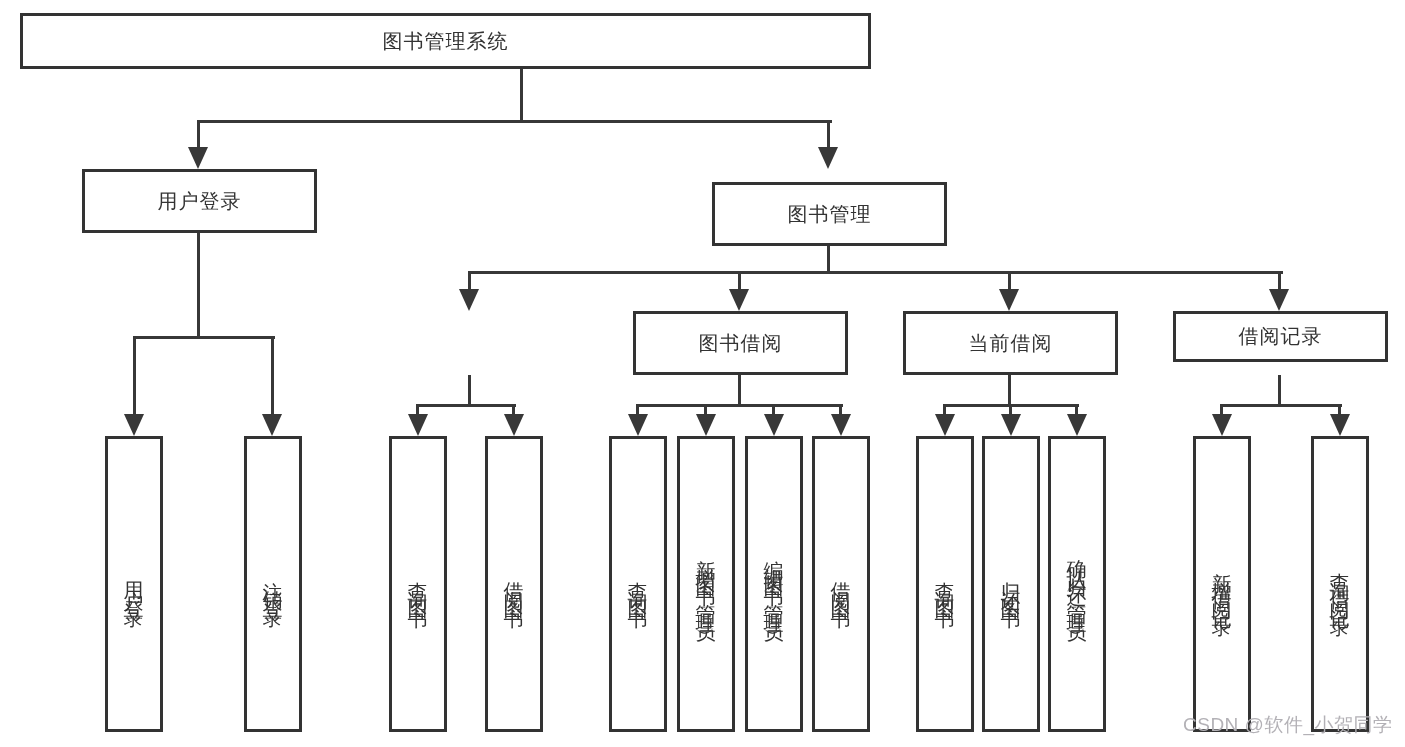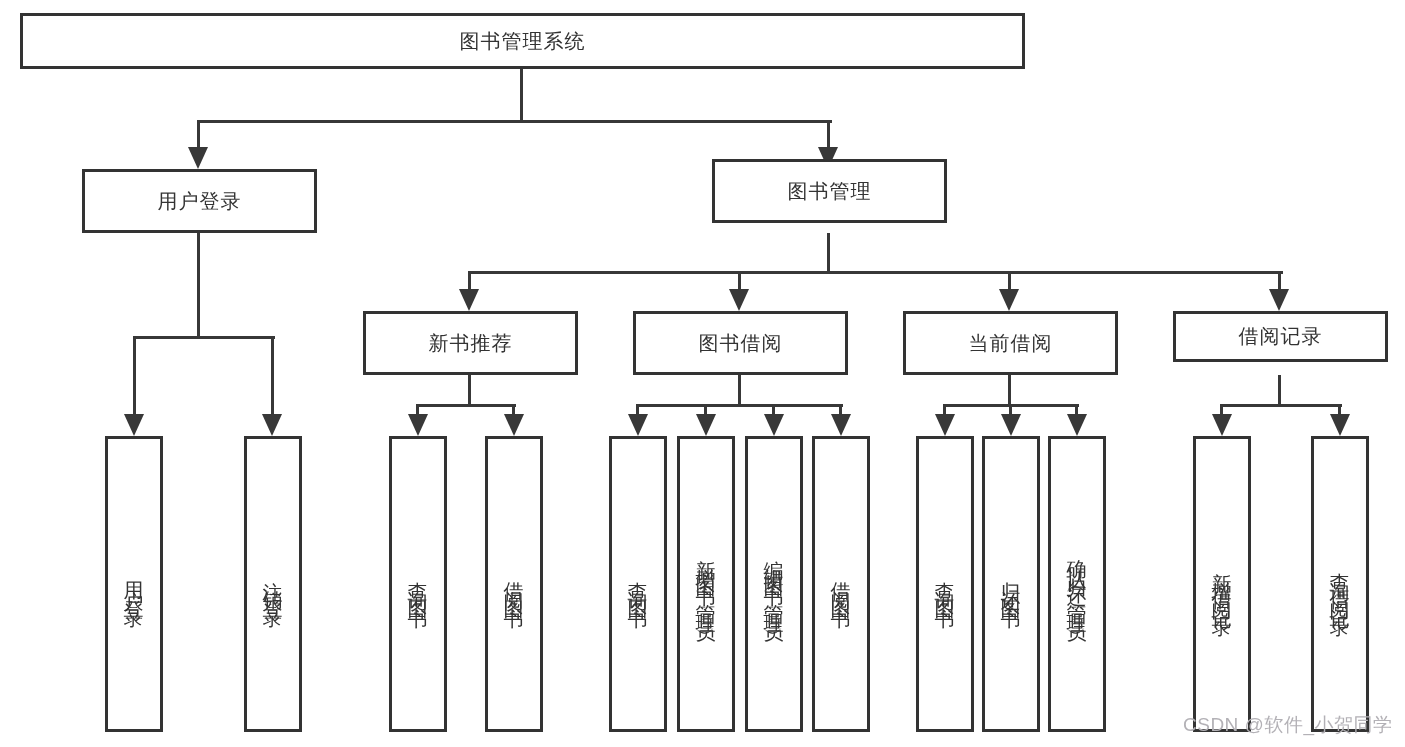--- a/index.html
+++ b/index.html
@@ -61,52 +61,51 @@
     color:var(--wm);
     z-index:5;
     white-space:nowrap;
   }
 </style>
 </head>
 <body>
 
 <div id="stage">
 
-  <div class="box" style="left:20px;top:13px;width:1005px;height:56px">图书管理系统</div>
+  <div class="box" style="left:20px;top:13px;width:851px;height:56px">图书管理系统</div>
 
   <div class="vline" style="left:520px;top:69px;height:51px"></div>
   <div class="hline" style="left:198px;top:120px;width:634px"></div>
 
   <div class="vline" style="left:197px;top:120px;height:28px"></div>
   <div class="arrow" style="left:188px;top:147px"></div>
   <div class="vline" style="left:827px;top:120px;height:28px"></div>
   <div class="arrow" style="left:818px;top:147px"></div>
 
   <div class="box" style="left:82px;top:169px;width:235px;height:64px">用户登录</div>
-  <div class="box" style="left:712px;top:159px;width:235px;height:64px">图书管理</div>
+  <div class="box" style="left:712px;top:182px;width:235px;height:64px">图书管理</div>
 
   <div class="vline" style="left:197px;top:233px;height:103px"></div>
   <div class="hline" style="left:133px;top:336px;width:142px"></div>
   <div class="vline" style="left:133px;top:336px;height:80px"></div>
   <div class="arrow" style="left:124px;top:414px"></div>
   <div class="vline" style="left:271px;top:336px;height:80px"></div>
   <div class="arrow" style="left:262px;top:414px"></div>
 
   <div class="vline" style="left:827px;top:233px;height:38px"></div>
   <div class="hline" style="left:469px;top:271px;width:814px"></div>
   <div class="vline" style="left:468px;top:271px;height:20px"></div>
   <div class="arrow" style="left:459px;top:289px"></div>
   <div class="vline" style="left:738px;top:271px;height:20px"></div>
   <div class="arrow" style="left:729px;top:289px"></div>
   <div class="vline" style="left:1008px;top:271px;height:20px"></div>
   <div class="arrow" style="left:999px;top:289px"></div>
   <div class="vline" style="left:1278px;top:271px;height:20px"></div>
   <div class="arrow" style="left:1269px;top:289px"></div>
 
-  <div class="box" style="left:363px;top:311px;width:215px;height:64px">新书推荐</div>
   <div class="box" style="left:903px;top:311px;width:215px;height:64px">当前借阅</div>
   <div class="box" style="left:633px;top:311px;width:215px;height:64px">图书借阅</div>
   <div class="box" style="left:1173px;top:311px;width:215px;height:51px">借阅记录</div>
 
   <div class="vline" style="left:468px;top:375px;height:29px"></div>
   <div class="vline" style="left:738px;top:375px;height:29px"></div>
   <div class="vline" style="left:1008px;top:375px;height:29px"></div>
   <div class="vline" style="left:1278px;top:375px;height:29px"></div>
 
   <div class="hline" style="left:417px;top:404px;width:99px"></div>

